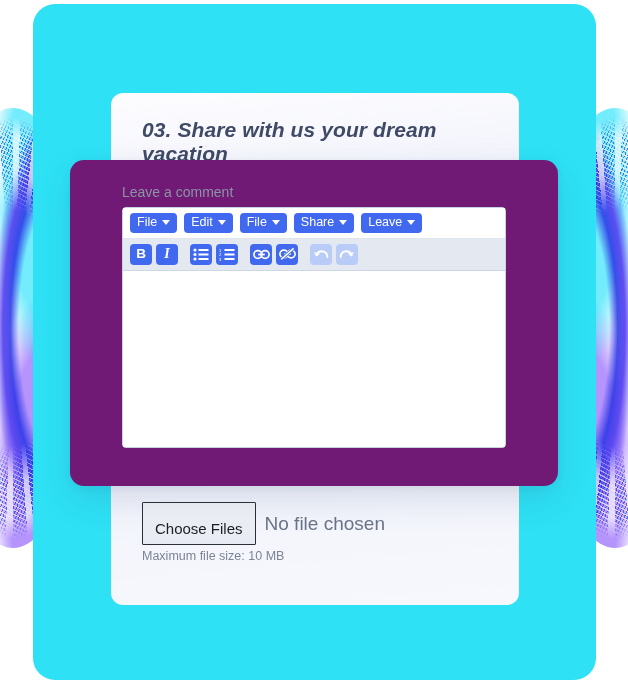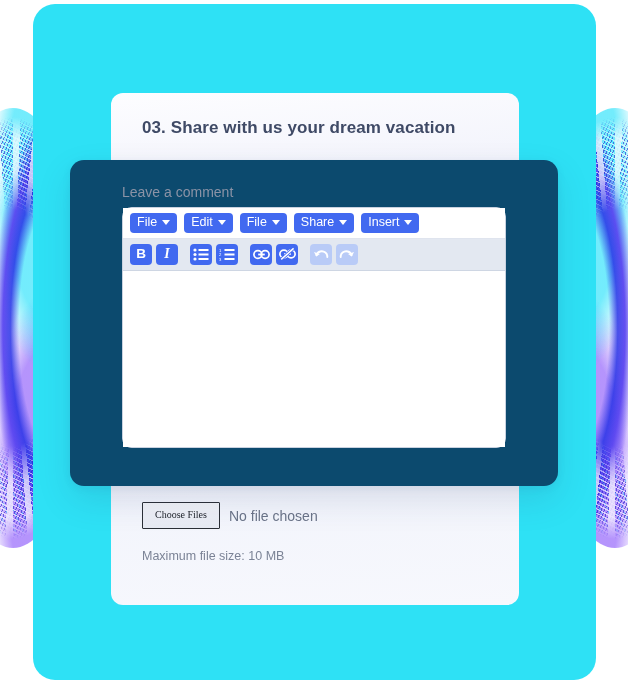--- a/index.html
+++ b/index.html
@@ -81,86 +81,87 @@
     height: 512px;
     border-radius: 12px;
     background: linear-gradient(175deg, #fdfdff 0%, #f3f4fc 18%, #e6e9f8 34%, #eceefb 58%, #f3f5fc 78%, #f7f8fd 100%);
     z-index: 2;
     overflow: hidden;
   }
   .question-title {
     position: absolute;
     left: 31px;
     top: 25px;
-    font-size: 17px;
+    font-size: 21px;
     font-weight: bold;
     color: #3f4a66;
     letter-spacing: 0.1px;
+    font-style: italic;
   }
 
   
   .upload-block {
     position: absolute;
     left: 31px;
     top: 409px;
   }
   .upload-row {
     display: flex;
     align-items: center;
     gap: 9px;
   }
   .choose-files-btn {
     border: 1px solid #2b2f36;
     background: linear-gradient(180deg, #f2f3f8 0%, #e7eaf3 100%);
     color: #1b1f26;
-    font-size: 10px;
-    font-family: Liberation Serif, serif;
-    padding: 7px 12px 8px 12px;
+    font-size: 15px;
+    font-family: Liberation Sans, sans-serif;
+    padding: 18px 12px 8px 12px;
     border-radius: 1px;
     line-height: 1;
     cursor: pointer;
   }
   .no-file-text {
-    font-size: 14px;
+    font-size: 19px;
     color: #6b7488;
   }
   .max-size-text {
-    margin-top: 20px;
+    margin-top: 4px;
     font-size: 12.5px;
     color: #7b8396;
   }
 
   
   .modal {
     position: absolute;
     left: 70px;
     top: 160px;
     width: 488px;
     height: 326px;
-    background: #0c4a6e;
+    background: #701a75;
     border-radius: 14px;
     box-shadow: 0 14px 34px rgba(40,60,110,0.13), 0 2px 8px rgba(40,60,110,0.07);
     z-index: 3;
   }
   .modal-label {
     position: absolute;
     left: 52px;
     top: 24px;
     font-size: 14px;
     color: #8b93a6;
   }
 
   
   .editor {
     position: absolute;
     left: 52px;
     top: 47px;
     width: 384px;
     border: 1px solid #c9d2e0;
-    border-radius: 10px;
+    border-radius: 4px;
     background: #ffffff;
     box-sizing: border-box;
   }
   .menubar {
     display: flex;
     align-items: center;
     gap: 7px;
     padding: 5px 7px;
     background: #ffffff;
     border-bottom: 1px solid #dfe4ee;
@@ -267,21 +268,21 @@
       </div>
       <div class="menu-btn">
         <span>File</span>
         <span class="caret"></span>
       </div>
       <div class="menu-btn">
         <span>Share</span>
         <span class="caret"></span>
       </div>
       <div class="menu-btn">
-        <span>Insert</span>
+        <span>Leave</span>
         <span class="caret"></span>
       </div>
     </div>
 
     <div class="toolbar">
 
       <div class="tool-btn">
         <span class="tool-glyph bold">B</span>
       </div>
 

